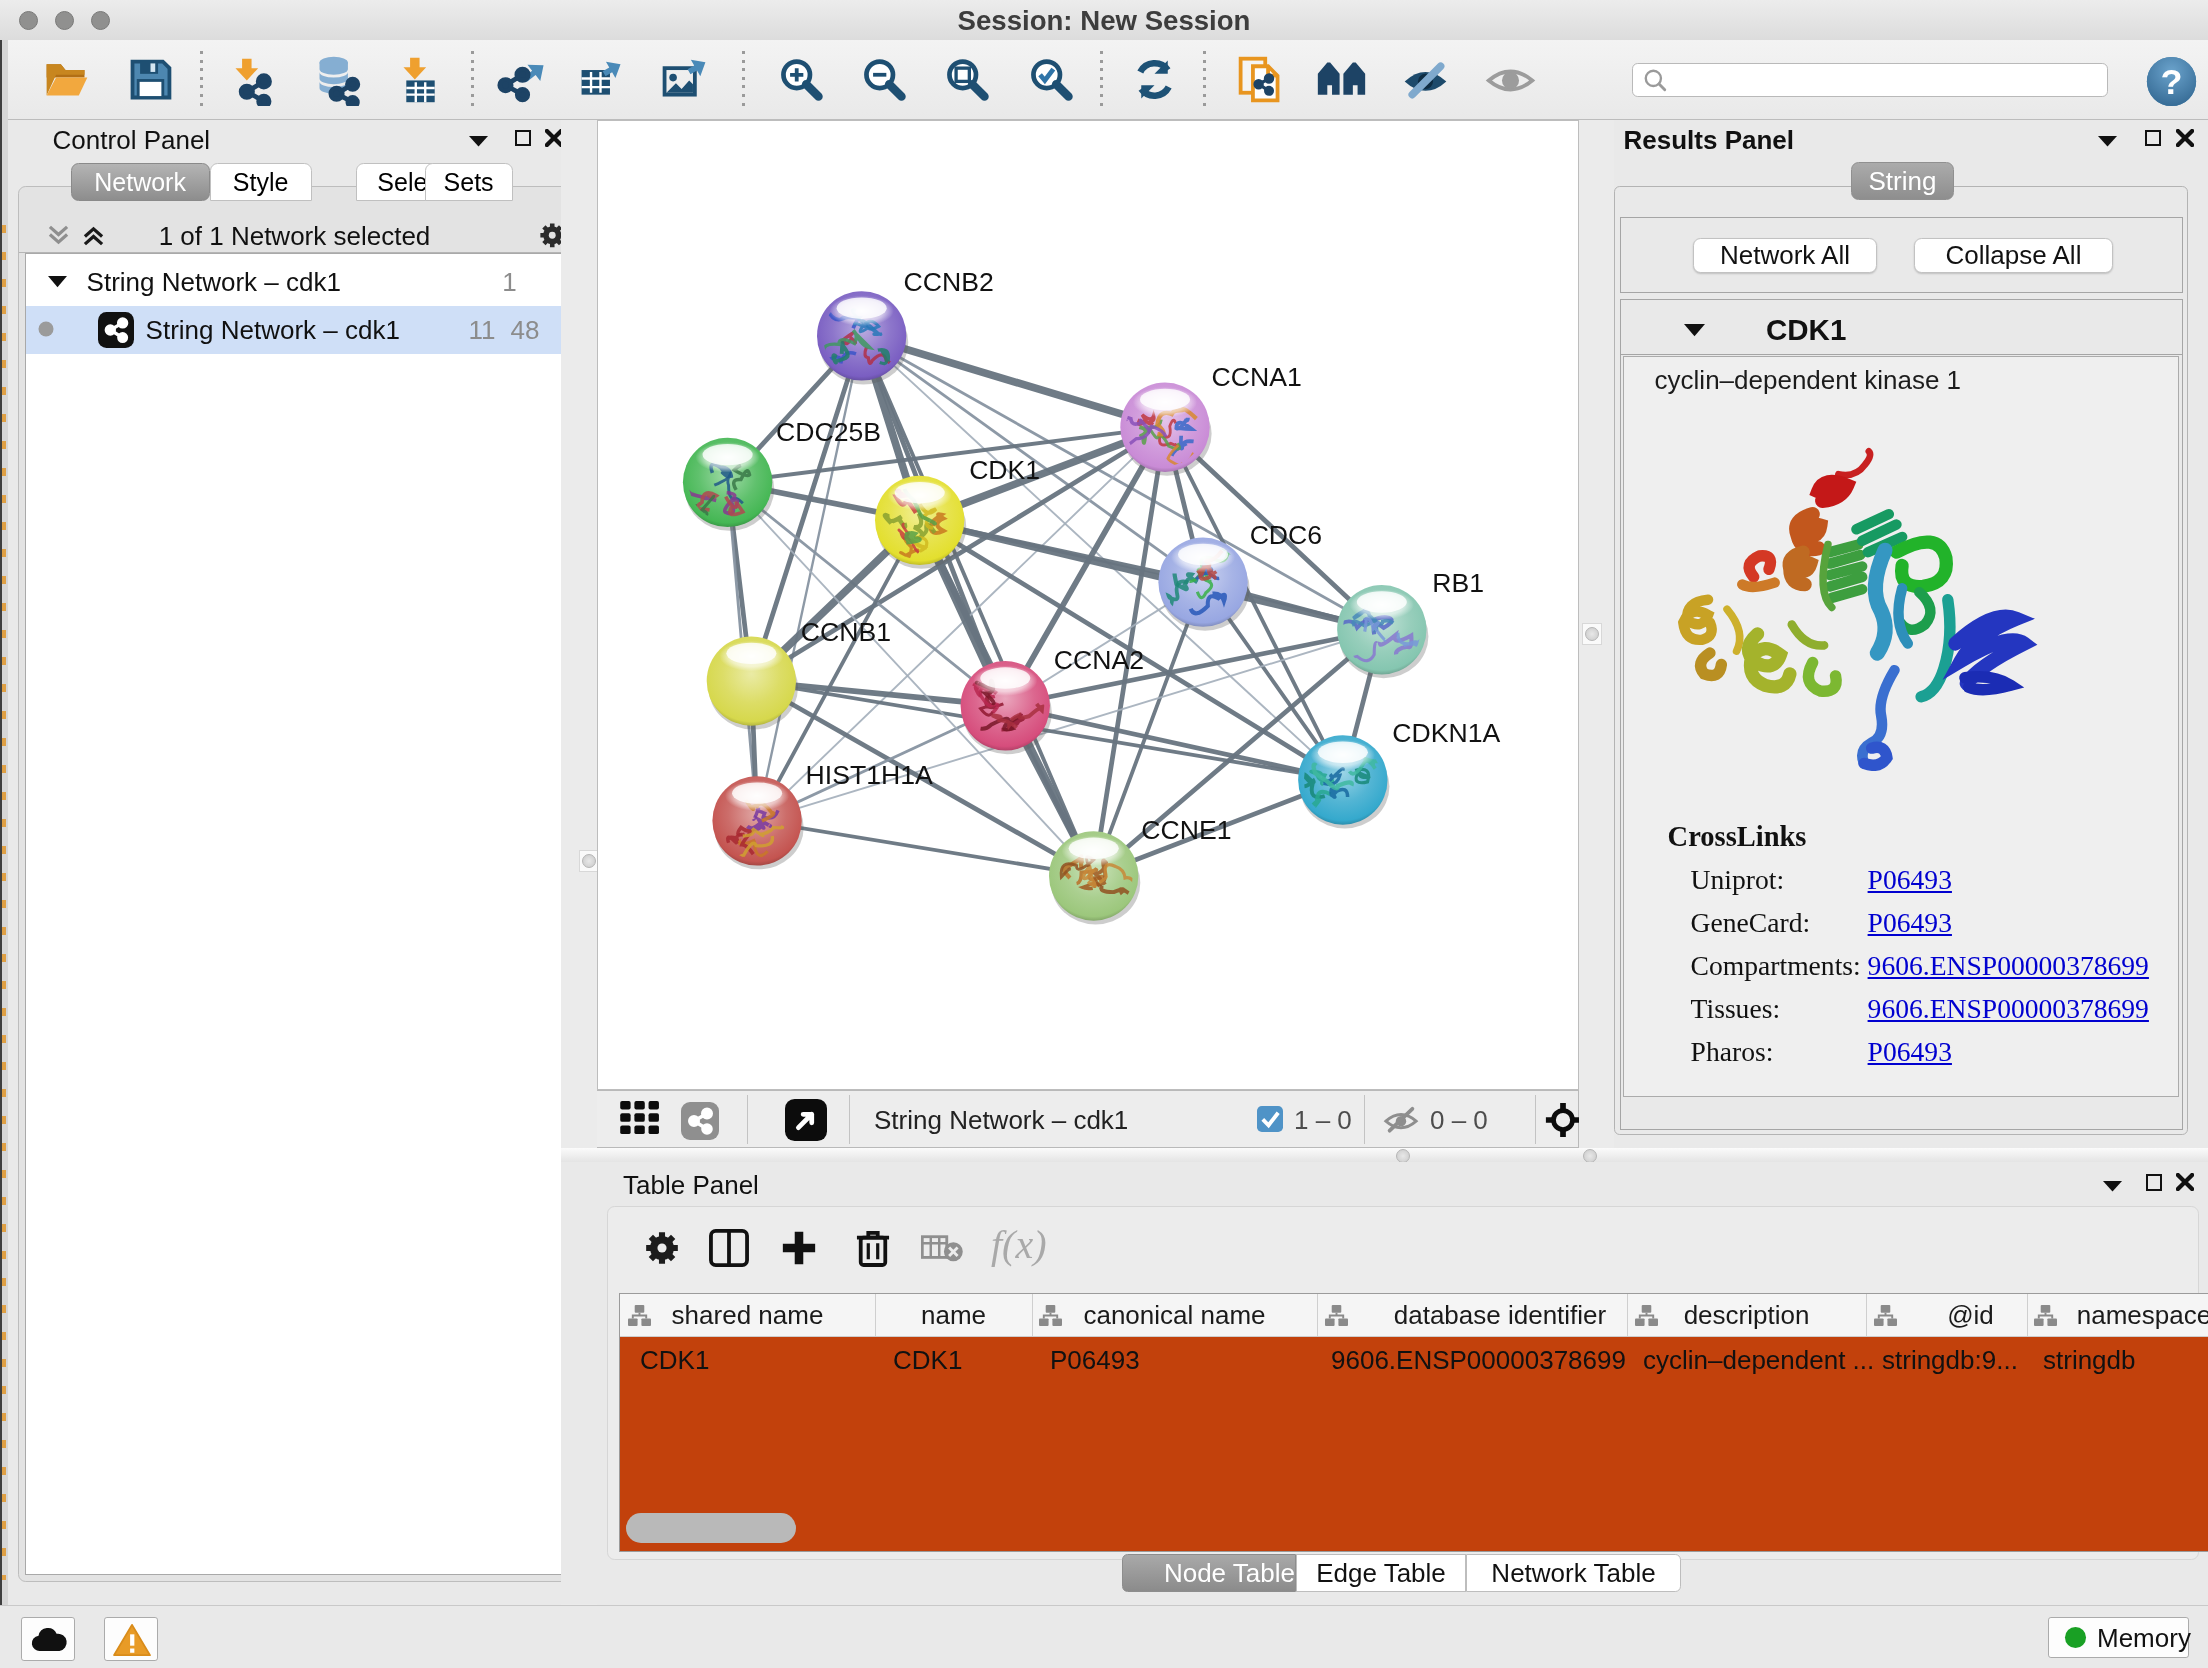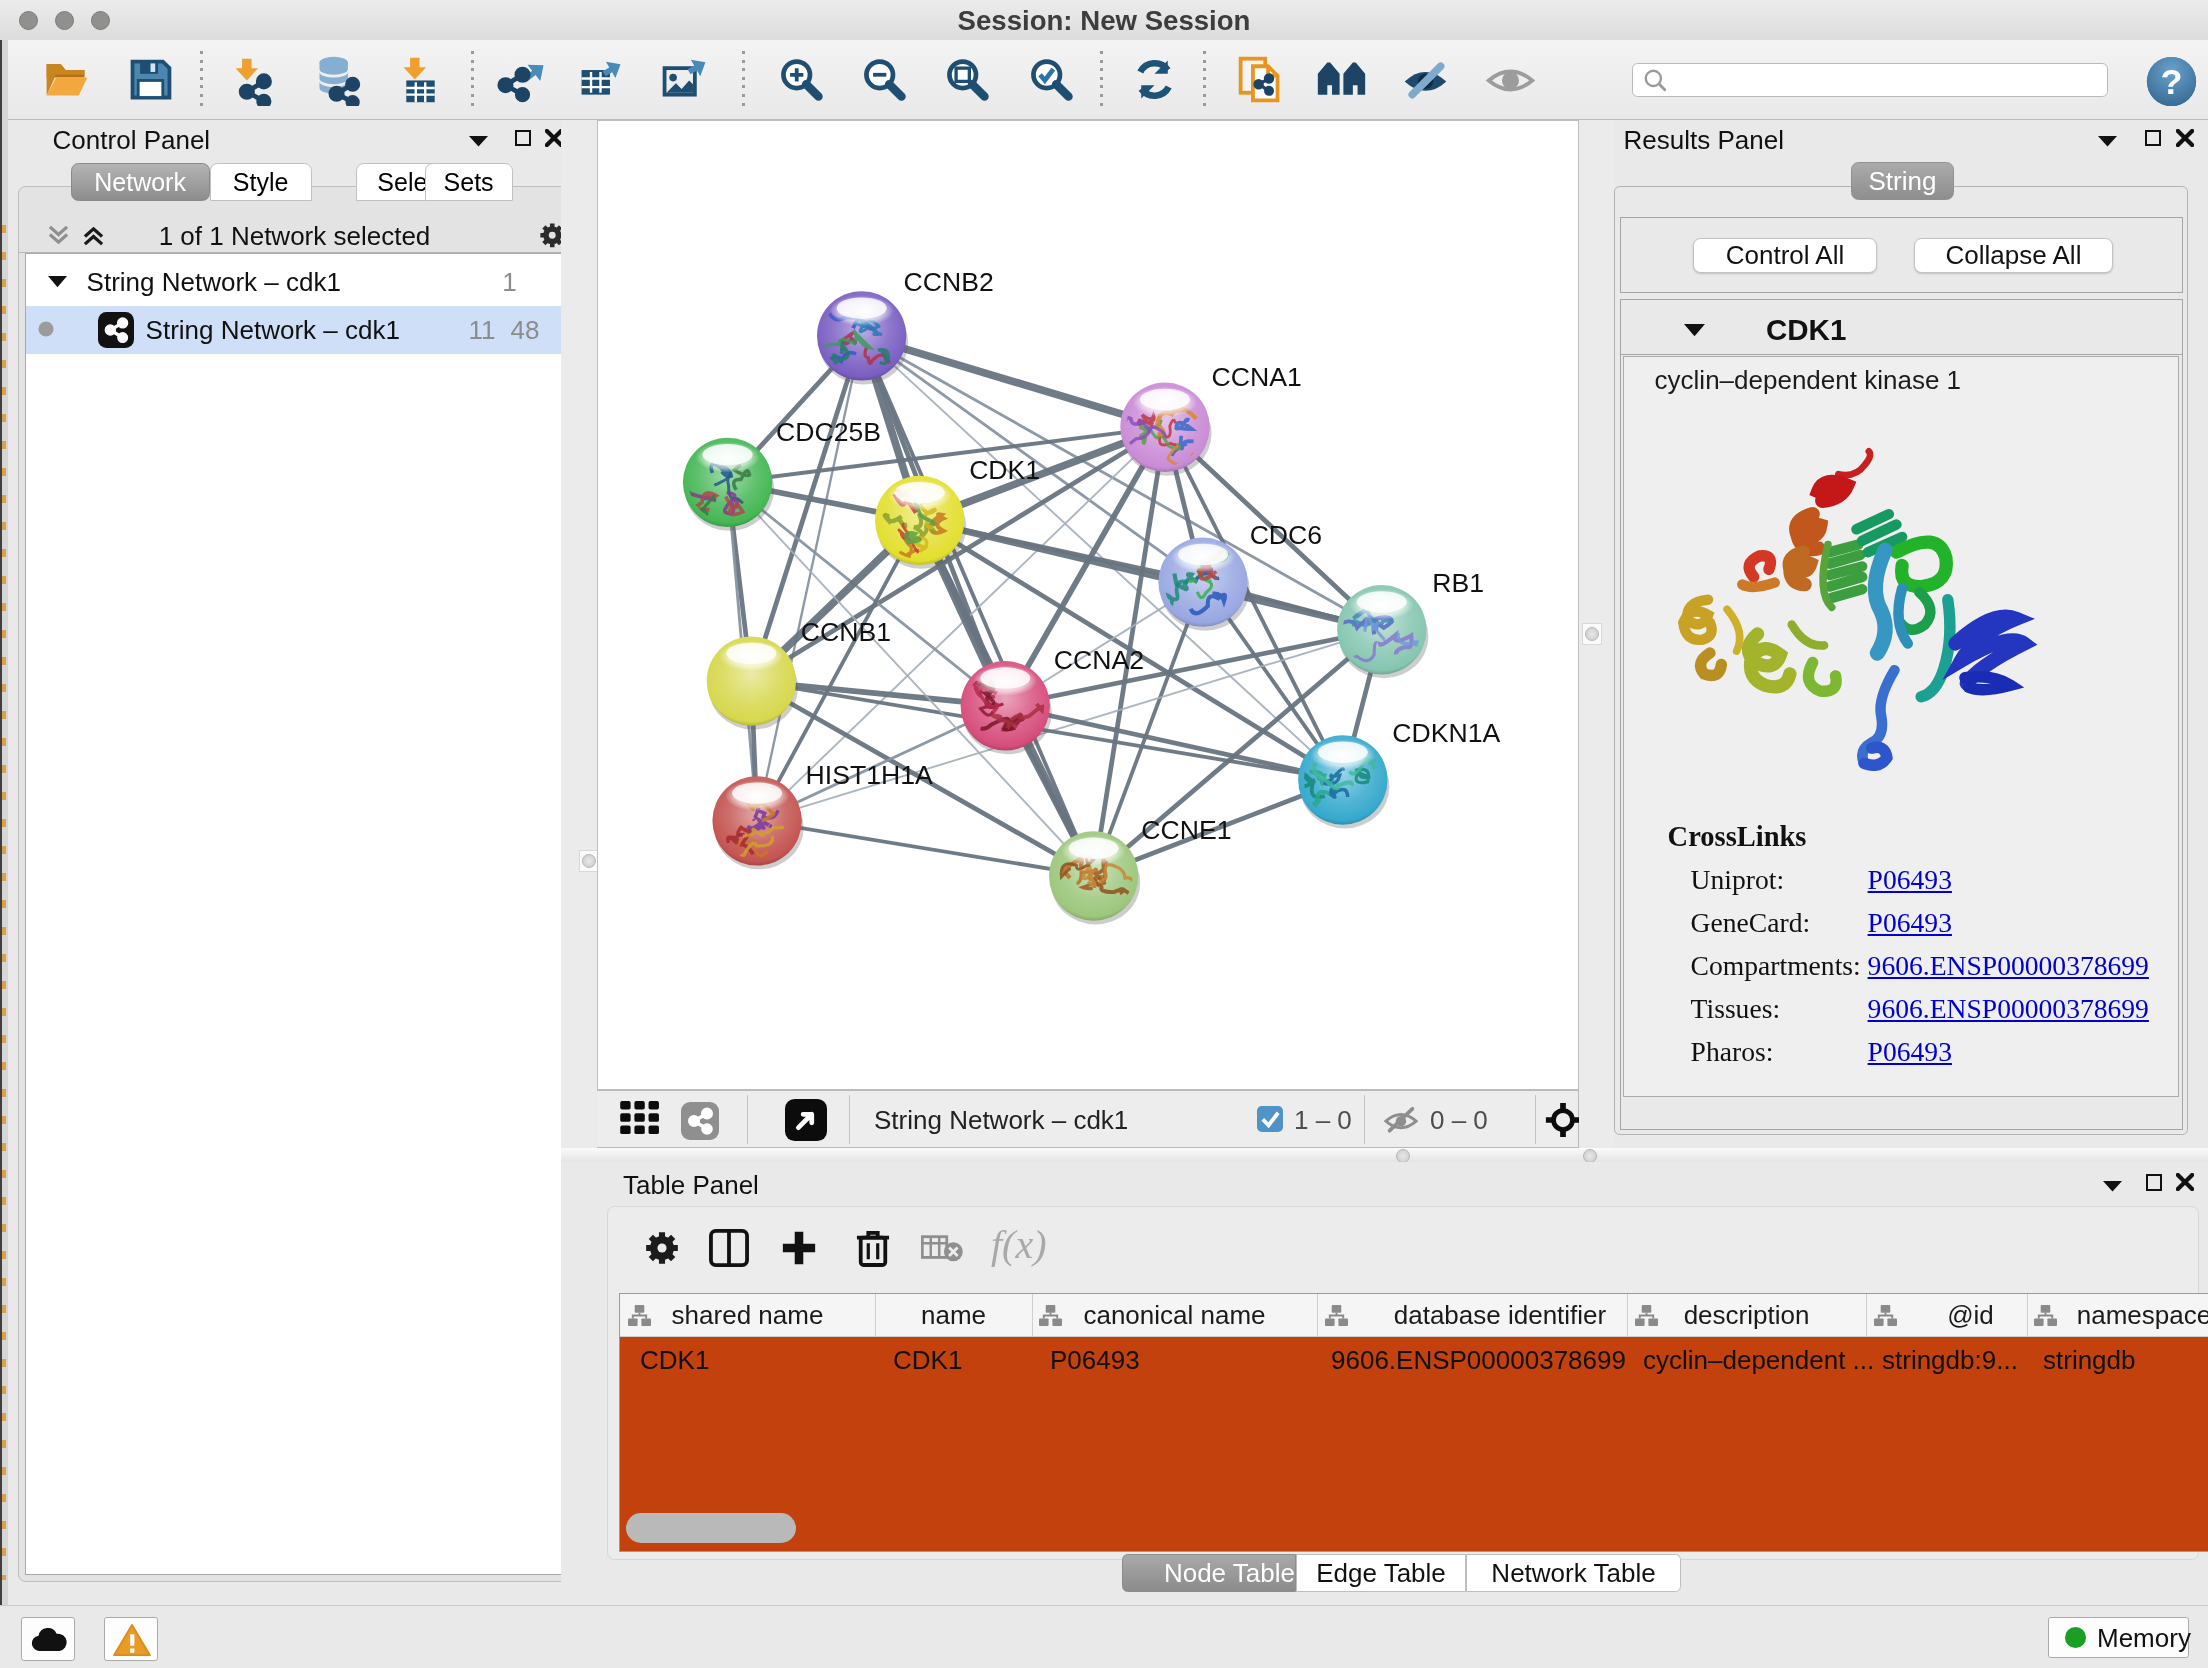--- a/index.html
+++ b/index.html
@@ -646,35 +646,35 @@
     <svg width="38" height="38" viewBox="0 0 40 40" style="position:absolute;left:947px;top:9.5px;">
       <circle cx="20" cy="20" r="10" fill="none" stroke="#0c0c0c" stroke-width="5"></circle>
       <path d="M20 2 v9 M20 29 v9 M2 20 h9 M29 20 h9" stroke="#0c0c0c" stroke-width="6"></path>
     </svg>
   </div>
   <div id="vdiv2">
     <div class="divsq" style="left:2.9px;top:503px;"></div>
     <div class="divdot" style="left:5.7px;top:507px;"></div>
   </div>
   <div id="rpanel">
-    <div class="ph-title" style="position:absolute;left:9.5px;top:4.8px;">Results Panel</div>
+    <div class="ph-title" style="position:absolute;left:9.5px;top:4.8px;font-weight:bold;">Results Panel</div>
     <svg width="21" height="12.4" style="position:absolute;left:483px;top:15px;" viewBox="0 0 22 13">
       <path d="M1 1 h20 l-10 11z" fill="#111"></path>
     </svg>
     <div style="position:absolute;left:531px;top:9.5px;width:12.4px;height:12.4px;border:2.4px solid #111;"></div>
     <svg width="18" height="18" style="position:absolute;left:562px;top:8.6px;" viewBox="0 0 19 19">
       <path d="M2 2 L17 17 M17 2 L2 17" stroke="#111" stroke-width="4.5" stroke-linecap="round"></path>
     </svg>
 
     <div style="position:absolute;left:0px;top:66px;width:574px;height:949px;border:1px solid #b3b3b3;border-radius:5.7px;box-sizing:border-box;"></div>
 
     <div style="position:absolute;left:237px;top:42px;width:103px;height:38px;background:linear-gradient(#ababab,#8e8e8e);border:1px solid #909090;border-radius:7.6px;box-sizing:border-box;color:#fff;font-size:26px;text-align:center;line-height:36px;">String</div>
 
     <div style="position:absolute;left:5.7px;top:97px;width:563px;height:76px;border:1px solid #a5a5a5;box-sizing:border-box;"></div>
-    <div style="position:absolute;left:79px;top:118px;width:184px;height:35px;background:#fff;border:1px solid #c2c2c2;border-radius:7.6px;box-sizing:border-box;font-size:26px;color:#111;text-align:center;line-height:33px;box-shadow:0 1px 1.9px rgba(0,0,0,0.18);">Control All</div>
+    <div style="position:absolute;left:79px;top:118px;width:184px;height:35px;background:#fff;border:1px solid #c2c2c2;border-radius:7.6px;box-sizing:border-box;font-size:26px;color:#111;text-align:center;line-height:33px;box-shadow:0 1px 1.9px rgba(0,0,0,0.18);">Network All</div>
     <div style="position:absolute;left:300px;top:118px;width:199px;height:35px;background:#fff;border:1px solid #c2c2c2;border-radius:7.6px;box-sizing:border-box;font-size:26px;color:#111;text-align:center;line-height:33px;box-shadow:0 1px 1.9px rgba(0,0,0,0.18);">Collapse All</div>
 
     <div style="position:absolute;left:5.7px;top:179px;width:563px;height:831px;border:1px solid #a5a5a5;box-sizing:border-box;"></div>
     <svg width="23" height="14.3" style="position:absolute;left:69px;top:203px;" viewBox="0 0 24 15">
       <path d="M1 1 h22 l-11 13z" fill="#111"></path>
     </svg>
     <span style="position:absolute;left:152px;top:193px;font-size:29.5px;font-weight:bold;color:#111;">CDK1</span>
     <div style="position:absolute;left:6.7px;top:234px;width:561px;height:1px;background:#a5a5a5;"></div>
 
     <div style="position:absolute;left:8.6px;top:236px;width:556px;height:741px;background:#efefef;border:1px solid #ababab;box-sizing:border-box;">

